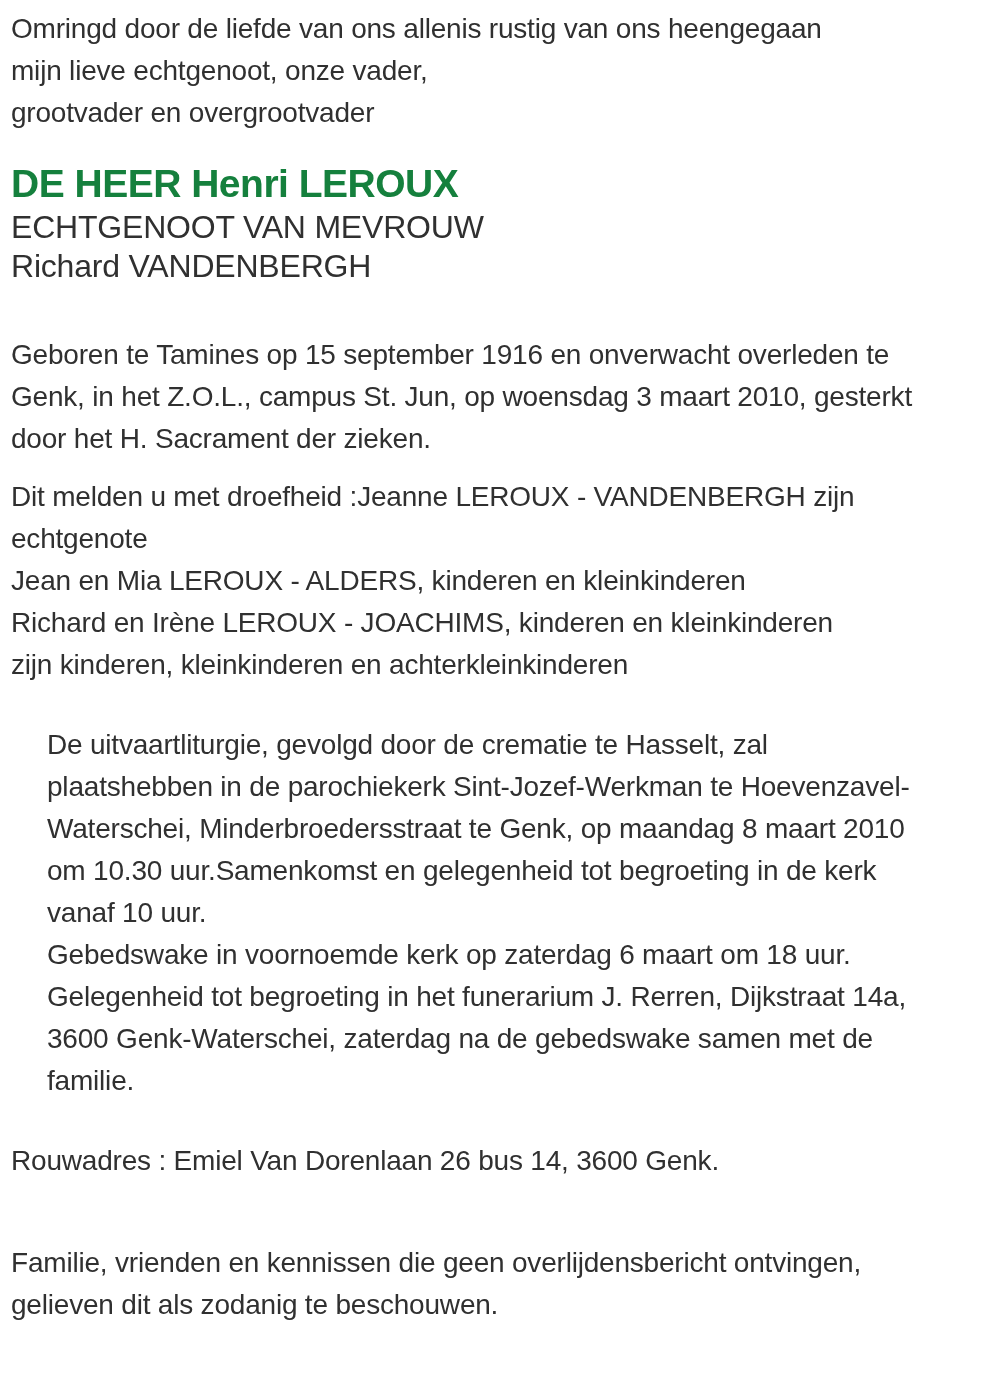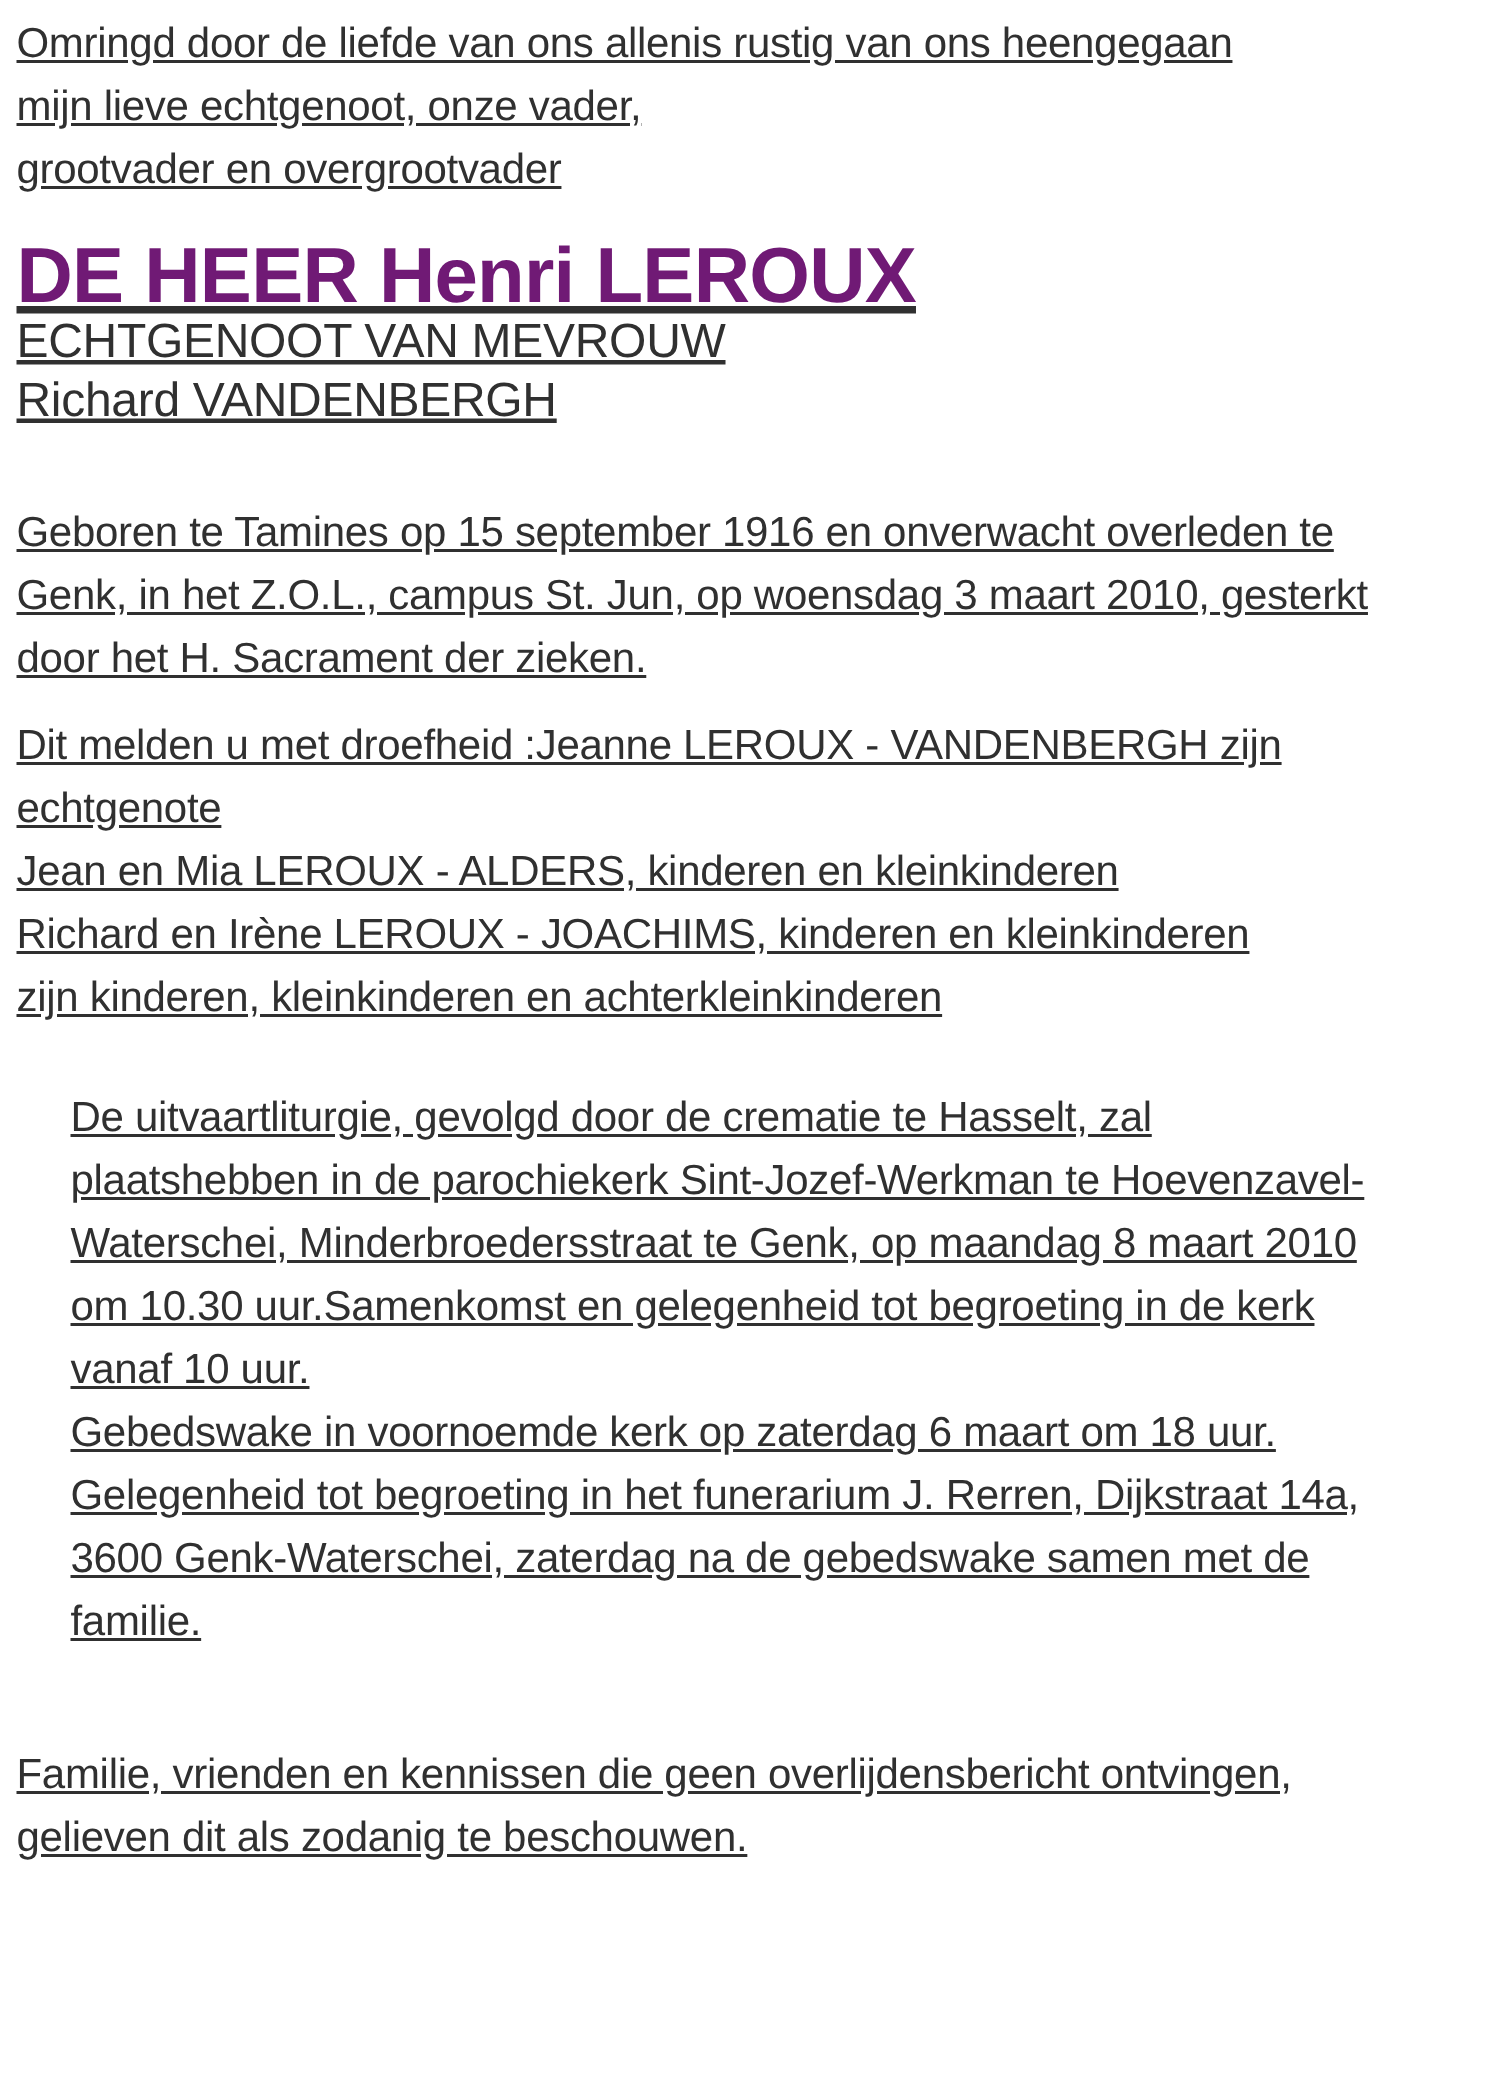--- a/index.html
+++ b/index.html
@@ -9,40 +9,39 @@
   }
   body {
     width: 1000px;
     height: 1390px;
     overflow: hidden;
     font-family: "Liberation Sans", sans-serif;
     color: #303030;
   }
   .page {
     padding: 8px 20px 0 11px;
-    text-decoration: underline;
   }
   .text {
     font-size: 28px;
     line-height: 42px;
     white-space: pre-line;
     letter-spacing: -0.2px;
     margin: 0;
     font-weight: 400;
   }
   .intro {
     margin: 0;
   }
   .deceased-title {
-    font-size: 52px;
+    font-size: 39px;
     line-height: 48px;
     font-weight: 700;
     letter-spacing: -0.5px;
     margin: 26px 0 0 0;
-    color: #701a75;
+    color: #15803d;
   }
   .subtitle {
     font-size: 32px;
     line-height: 39px;
     letter-spacing: -0.2px;
     font-weight: 400;
   }
   .p-born     { margin-top: 48px; }
   .p-announce { margin-top: 16px; }
   .p-funeral  { margin-top: 38px; margin-left: 36px; }
@@ -85,18 +84,19 @@
   <p class="text p-funeral">De uitvaartliturgie, gevolgd door de crematie te Hasselt, zal
 plaatshebben in de parochiekerk Sint-Jozef-Werkman te Hoevenzavel-
 Waterschei, Minderbroedersstraat te Genk, op maandag 8 maart 2010
 om 10.30 uur.Samenkomst en gelegenheid tot begroeting in de kerk
 vanaf 10 uur.
 Gebedswake in voornoemde kerk op zaterdag 6 maart om 18 uur.
 Gelegenheid tot begroeting in het funerarium J. Rerren, Dijkstraat 14a,
 3600 Genk-Waterschei, zaterdag na de gebedswake samen met de
 familie.</p>
 
+  <p class="text p-rouw">Rouwadres : Emiel Van Dorenlaan 26 bus 14, 3600 Genk.</p>
 
   <p class="text p-closing">Familie, vrienden en kennissen die geen overlijdensbericht ontvingen,
 gelieven dit als zodanig te beschouwen.</p>
 
 
 </div>
 
 </body></html>

